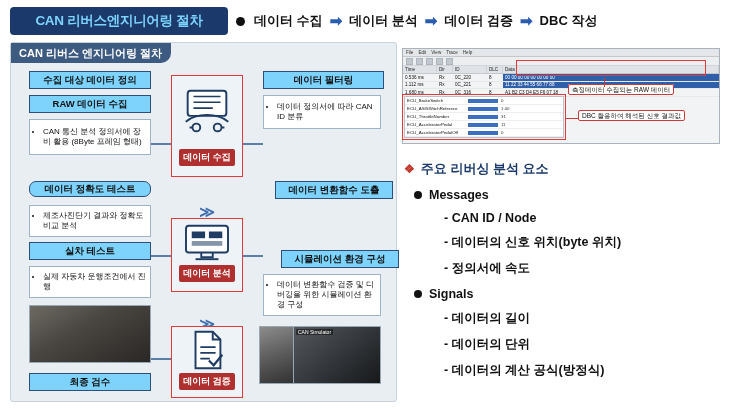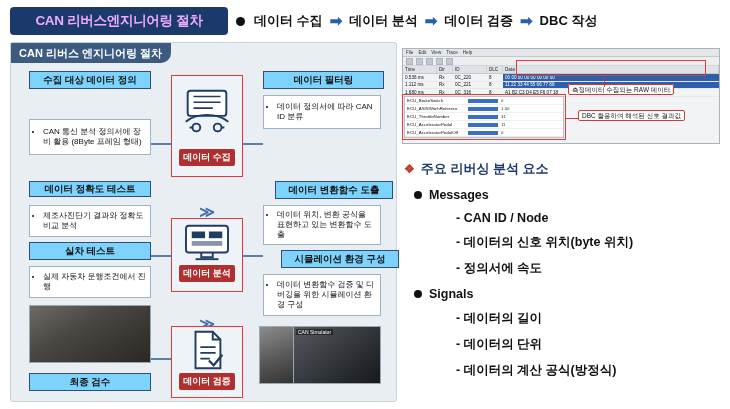--- a/index.html
+++ b/index.html
@@ -9,21 +9,21 @@
     font-family:"Liberation Sans", sans-serif;
     color:#111;
     overflow:hidden;
     position:relative;
   }
   .page{position:relative;width:730px;height:409px;}
 
   
   .hdr-title{
     position:absolute;left:10px;top:7px;width:218px;height:28px;
-    background:#1b3a6b;color:#f0abfc;border-radius:4px;
+    background:#1b3a6b;color:#7dd3fc;border-radius:4px;
     font-size:13.5px;font-weight:bold;
     display:flex;align-items:center;justify-content:center;
     letter-spacing:-0.3px;
   }
   .flowline{
     position:absolute;left:236px;top:7px;height:28px;
     display:flex;align-items:center;gap:7px;font-size:13px;font-weight:bold;color:#111;
   }
   .bullet-dot{
     width:9px;height:9px;border-radius:50%;background:#111;display:inline-block;margin-right:2px;
@@ -100,21 +100,21 @@
   .callout{position:absolute;font-size:6.5px;color:#111;}
   .callout .lbl{border:1px solid #cc3b3b;background:#fff;padding:1px 3px;border-radius:2px;color:#111;white-space:nowrap;}
   .leader{position:absolute;background:#cc3b3b;height:1px;}
 
   
   .rb{position:absolute;left:404px;top:160px;width:320px;}
   .rb-title{display:flex;align-items:center;gap:6px;font-size:13px;font-weight:bold;color:#1b3a6b;}
   .rb-title .star{color:#c0392b;font-size:12px;}
   .lvl1{display:flex;align-items:center;gap:7px;font-size:12.5px;font-weight:bold;margin-top:10px;margin-left:10px;}
   .lvl1 .dot{width:8px;height:8px;border-radius:50%;background:#111;display:inline-block;}
-  .lvl2{font-size:12.5px;font-weight:bold;margin-top:9px;margin-left:52px;}
+  .lvl2{font-size:12.5px;font-weight:bold;margin-top:9px;margin-left:40px;}
 </style>
 </head>
 <body>
 
 <div class="page">
 
   <div class="hdr-title">CAN 리버스엔지니어링 절차</div>
 
   <div class="flowline">
     <span class="bullet-dot"></span>
@@ -133,20 +133,21 @@
     <div class="connector" style="left:140px;top:100px;width:20px;height:1.5px;"></div>
     <div class="connector" style="left:232px;top:100px;width:20px;height:1.5px;"></div>
     <div class="connector" style="left:140px;top:212px;width:20px;height:1.5px;"></div>
     <div class="connector" style="left:232px;top:212px;width:20px;height:1.5px;"></div>
     <div class="connector" style="left:140px;top:315px;width:20px;height:1.5px;"></div>
 
     <div class="chev" style="left:176px;top:160px;width:40px;">≫</div>
     <div class="chev" style="left:176px;top:272px;width:40px;">≫</div>
 
     <div class="box hdr" style="left:18px;top:28px;width:122px;height:18px;">수집 대상 데이터 정의</div>
+    <div class="box hdr" style="left:18px;top:52px;width:122px;height:18px;">RAW 데이터 수집</div>
     <div class="box note" style="left:18px;top:76px;width:122px;height:36px;">
       <ul>
           <li>CAN 통신 분석 정의서에 장비 활용 (8Byte 프레임 형태)</li>
         </ul>
     </div>
 
     <div class="redbox" style="left:160px;top:32px;width:72px;height:102px;"></div>
     <div class="icon-wrap" style="left:166px;top:38px;width:60px;height:62px;">
       <svg width="58" height="58" viewBox="0 0 60 60">
         <rect x="10" y="8" width="40" height="26" rx="3" fill="#ffffff" stroke="#1f3c63" stroke-width="2"></rect>
@@ -159,21 +160,21 @@
     </div>
     <div class="stage-label" style="left:168px;top:106px;width:56px;height:17px;">데이터 수집</div>
 
     <div class="box hdr" style="left:252px;top:28px;width:121px;height:18px;">데이터 필터링</div>
     <div class="box note" style="left:252px;top:52px;width:118px;height:34px;">
       <ul>
           <li>데이터 정의서에 따라 CAN ID 분류</li>
         </ul>
     </div>
 
-    <div class="box hdr" style="left:18px;top:138px;width:122px;height:16px;">데이터 정확도 테스트</div>
+    <div class="box hdr" style="left:18px;top:138px;width:122px;height:16px;border-radius:7px;">데이터 정확도 테스트</div>
     <div class="box hdr" style="left:18px;top:199px;width:122px;height:18px;">실차 테스트</div>
     <div class="box note" style="left:18px;top:162px;width:122px;height:32px;">
       <ul>
           <li>제조사진단기 결과와 정확도 비교 분석</li>
         </ul>
     </div>
     <div class="box note" style="left:18px;top:223px;width:122px;height:32px;">
       <ul>
           <li>실제 자동차 운행조건에서 진행</li>
         </ul>
@@ -186,25 +187,20 @@
         <rect x="12" y="11" width="14" height="7" fill="#1f3c63"></rect>
         <rect x="30" y="11" width="14" height="7" fill="#1f3c63"></rect>
         <rect x="12" y="21" width="32" height="5" fill="#1f3c63" opacity="0.55"></rect>
         <path d="M22 33v5h12v-5" fill="none" stroke="#1f3c63" stroke-width="2"></path>
         <path d="M16 40h24" stroke="#1f3c63" stroke-width="2"></path>
       </svg>
     </div>
     <div class="stage-label" style="left:168px;top:222px;width:56px;height:17px;">데이터 분석</div>
 
     <div class="box hdr" style="left:264px;top:138px;width:118px;height:18px;">데이터 변환함수 도출</div>
-    <div class="box note" style="left:252px;top:162px;width:118px;height:40px;">
-      <ul>
-          <li>데이터 위치, 변환 공식을 표현하고 있는 변환함수 도출</li>
-        </ul>
-    </div>
     <div class="box hdr" style="left:252px;top:207px;width:118px;height:18px;margin-left:18px;">시뮬레이션 환경 구성</div>
     <div class="box note" style="left:252px;top:231px;width:118px;height:42px;">
       <ul>
           <li>데이터 변환함수 검증 및 디버깅을 위한 시뮬레이션 환경 구성</li>
         </ul>
     </div>
 
     <div class="redbox" style="left:160px;top:283px;width:72px;height:72px;"></div>
     <div class="icon-wrap" style="left:166px;top:286px;width:60px;height:42px;">
       <svg width="44" height="44" viewBox="0 0 44 46">

